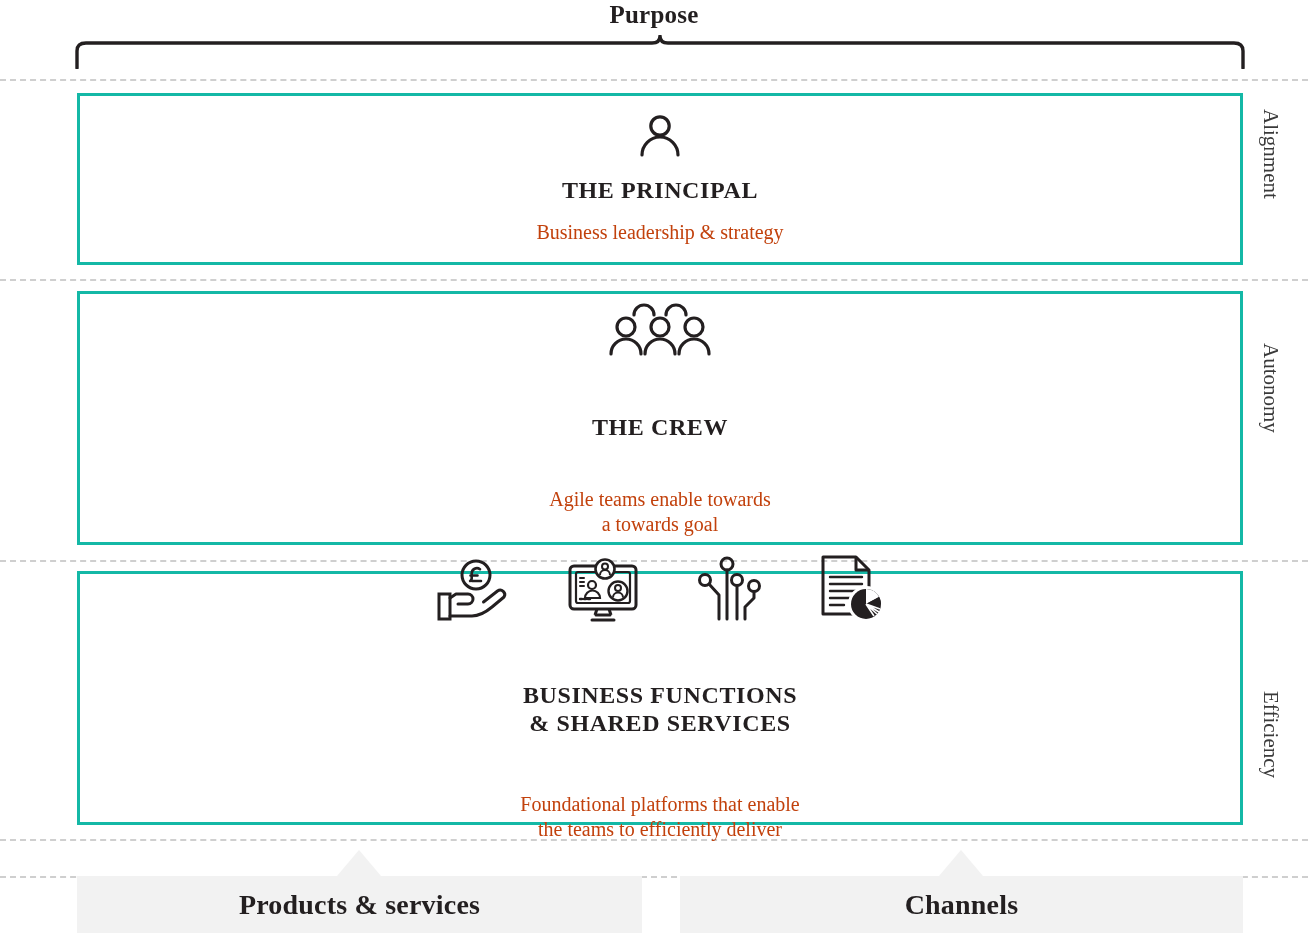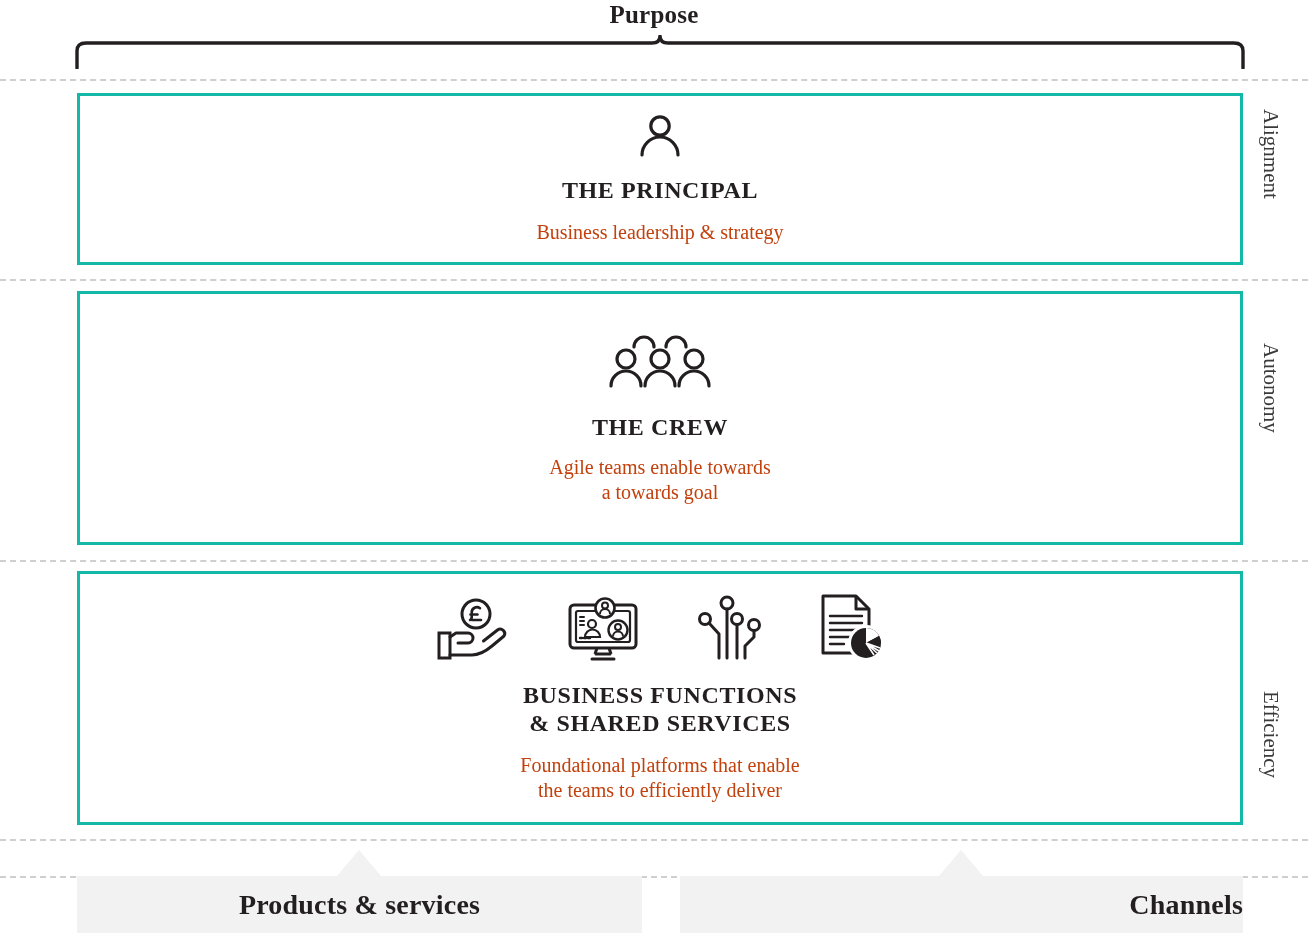--- a/index.html
+++ b/index.html
@@ -65,22 +65,22 @@
     width: 1166px;
     border: 3px solid #14b8a6;
     background: #ffffff;
     box-sizing: border-box;
     display: flex;
     flex-direction: column;
     align-items: center;
     justify-content: center;
   }
   .layer-principal { top: 92px;  height: 172px; }
-  .layer-crew      { top: 290px; height: 254px; }
-  .layer-bf        { top: 570px; height: 254px; }
+  .layer-crew      { top: 290px; height: 254px; gap: 32px; }
+  .layer-bf        { top: 570px; height: 254px; gap: 39px; }
 
   .layer-icon {
     display: flex;
     align-items: flex-end;
     justify-content: center;
   }
   .layer-title {
     font-size: 24px;
     font-weight: bold;
     letter-spacing: 0.6px;
@@ -142,21 +142,21 @@
     background: #f2f2f2;
     display: flex;
     align-items: center;
     justify-content: center;
     font-size: 28px;
     font-weight: bold;
     color: #231f20;
     letter-spacing: 0.2px;
   }
   .bottom-left  { left: 77px;  width: 565px; }
-  .bottom-right { left: 680px; width: 563px; justify-content: flex-end; }
+  .bottom-right { left: 680px; width: 563px; }
 
   .tri {
     position: absolute;
     top: 849px;
     width: 0;
     height: 0;
     border-left: 22px solid transparent;
     border-right: 22px solid transparent;
     border-bottom: 26px solid #f2f2f2;
   }

